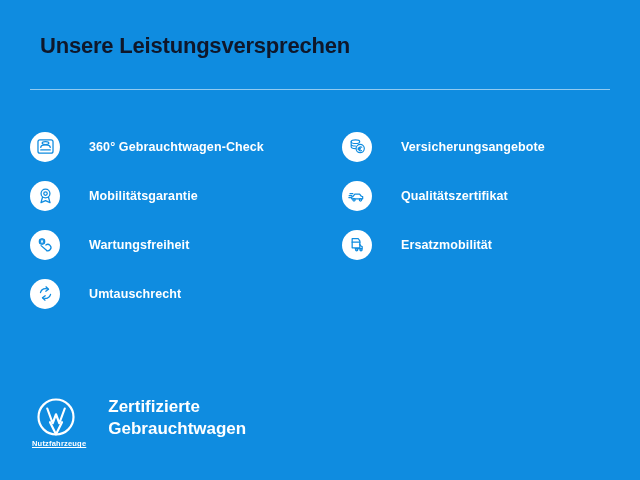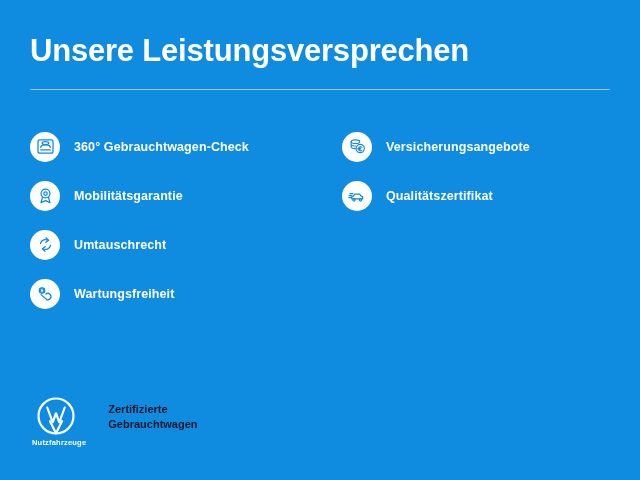--- a/index.html
+++ b/index.html
@@ -15,25 +15,25 @@
   }
   .slide {
     position: relative;
     width: 640px;
     height: 480px;
     background: #0f8ce0;
     box-sizing: border-box;
   }
   .headline {
     position: absolute;
-    left: 30px;
+    left: 40px;
     top: 33px;
-    font-size: 31px;
-    font-weight: bold;
-    color: #ffffff;
+    font-size: 22px;
+    font-weight: bold;
+    color: #0f172a;
     letter-spacing: -0.2px;
     white-space: nowrap;
   }
   .rule {
     position: absolute;
     left: 30px;
     top: 89px;
     width: 580px;
     height: 1px;
     background: rgba(255,255,255,0.55);
@@ -62,21 +62,21 @@
     background: #ffffff;
     flex: 0 0 30px;
     display: flex;
     align-items: center;
     justify-content: center;
   }
   .badge svg {
     display: block;
   }
   .item-label {
-    margin-left: 14px;
+    margin-left: 29px;
     font-size: 12.5px;
     font-weight: bold;
     color: #ffffff;
     white-space: nowrap;
     letter-spacing: 0.1px;
   }
   .footer {
     position: absolute;
     left: 32px;
     top: 396px;
@@ -89,26 +89,27 @@
     text-align: center;
   }
   .vw-logo svg { display: block; margin: 0 auto; }
   .vw-sub {
     margin-top: 2px;
     font-size: 7.5px;
     font-weight: bold;
     color: #ffffff;
     letter-spacing: 0.2px;
     text-align: center;
+    text-decoration: underline;
   }
   .footer-text {
     margin-left: 22px;
-    font-size: 11px;
-    font-weight: bold;
-    color: #0f172a;
+    font-size: 17px;
+    font-weight: bold;
+    color: #ffffff;
     line-height: 1.28;
     white-space: pre-line;
     padding-bottom: 10px;
   }
 </style>
 </head>
 <body>
 
 <div class="slide">
 
@@ -138,42 +139,42 @@
             <circle cx="12" cy="9.5" r="2.2"></circle>
             <path d="M8.2 14.2 6.3 21l5.7-2.6L17.7 21l-1.9-6.8"></path>
           </svg>
         </div>
         <div class="item-label">Mobilitätsgarantie</div>
       </div>
 
 
       <div class="item">
         <div class="badge">
+          <svg width="19" height="19" viewBox="0 0 24 24" fill="none" stroke="#0f8ce0" stroke-width="1.6" stroke-linecap="round" stroke-linejoin="round">
+            <circle cx="7.6" cy="8.2" r="3.4"></circle>
+            <path d="M7.6 4.8v1.6M10.6 6.6l-1.3.9M10.6 9.8l-1.3-.9M7.6 11.6V10M4.6 9.8l1.3-.9M4.6 6.6l1.3.9"></path>
+            <path d="M12.4 12.6c1.6-1.1 3.9-1 5.3.5 1.5 1.6 1.5 4 0 5.6-1.1 1.2-2.8 1.5-4.2 1"></path>
+            <path d="M13.6 19.7 6.4 13.4"></path>
+          </svg>
+        </div>
+        <div class="item-label">Wartungsfreiheit</div>
+      </div>
+
+      <div class="item">
+        <div class="badge">
           <svg width="19" height="19" viewBox="0 0 24 24" fill="none" stroke="#0f8ce0" stroke-width="1.7" stroke-linecap="round" stroke-linejoin="round">
             <path d="M15.6 6.6c-3.9-2-8.9-0.2-9.9 4.1"></path>
             <path d="M12.6 3.6l3.2 3-3.4 2.5"></path>
             <path d="M8.4 17.4c3.9 2 8.9 0.2 9.9-4.1"></path>
             <path d="M11.4 20.4l-3.2-3 3.4-2.5"></path>
           </svg>
         </div>
         <div class="item-label">Umtauschrecht</div>
       </div>
 
-      <div class="item">
-        <div class="badge">
-          <svg width="19" height="19" viewBox="0 0 24 24" fill="none" stroke="#0f8ce0" stroke-width="1.6" stroke-linecap="round" stroke-linejoin="round">
-            <circle cx="7.6" cy="8.2" r="3.4"></circle>
-            <path d="M7.6 4.8v1.6M10.6 6.6l-1.3.9M10.6 9.8l-1.3-.9M7.6 11.6V10M4.6 9.8l1.3-.9M4.6 6.6l1.3.9"></path>
-            <path d="M12.4 12.6c1.6-1.1 3.9-1 5.3.5 1.5 1.6 1.5 4 0 5.6-1.1 1.2-2.8 1.5-4.2 1"></path>
-            <path d="M13.6 19.7 6.4 13.4"></path>
-          </svg>
-        </div>
-        <div class="item-label">Wartungsfreiheit</div>
-      </div>
-
     </div>
 
     <div class="col">
 
       <div class="item">
         <div class="badge">
           <svg width="19" height="19" viewBox="0 0 24 24" fill="none" stroke="#0f8ce0" stroke-width="1.5" stroke-linecap="round" stroke-linejoin="round">
             <ellipse cx="9.4" cy="5.9" rx="5.4" ry="2.3"></ellipse>
             <path d="M4 5.9v3.2c0 1.3 2.4 2.3 5.4 2.3M4 9.1v3.2c0 1.3 2.4 2.3 5.4 2.3"></path>
             <circle cx="15.4" cy="14.6" r="5.2"></circle>
@@ -190,20 +191,32 @@
           <svg width="20" height="20" viewBox="0 0 24 24" fill="none" stroke="#0f8ce0" stroke-width="1.5" stroke-linecap="round" stroke-linejoin="round">
             <path d="M5.6 15.4h13.2v-2.6l-1.6-0.5-2.1-2.6H9.4l-2.4 3-1.4 0.4z"></path>
             <circle cx="8.4" cy="16.6" r="1.4"></circle>
             <circle cx="16.2" cy="16.6" r="1.4"></circle>
             <path d="M2.6 11.6h3.2M3.6 9.2h3.4M2.2 13.9h2.6"></path>
           </svg>
         </div>
         <div class="item-label">Qualitätszertifikat</div>
       </div>
 
+      <div class="item">
+        <div class="badge">
+          <svg width="20" height="20" viewBox="0 0 24 24" fill="none" stroke="#0f8ce0" stroke-width="1.5" stroke-linecap="round" stroke-linejoin="round">
+            <path d="M6.2 4.2h7.2l2 2.8v8.4H6.2z"></path>
+            <path d="M6.2 8.6h9.2"></path>
+            <path d="M9.8 16.4h8.4v-2.6l-1.4-0.4-1.8-2.4"></path>
+            <circle cx="11.6" cy="17.6" r="1.3"></circle>
+            <circle cx="16.8" cy="17.6" r="1.3"></circle>
+          </svg>
+        </div>
+        <div class="item-label">Ersatzmobilität</div>
+      </div>
 
     </div>
   </div>
 
   <div class="footer">
     <div>
       <div class="vw-logo">
         <svg width="40" height="40" viewBox="0 0 48 48" fill="none" stroke="#ffffff" stroke-width="2.6" stroke-linecap="round" stroke-linejoin="round">
           <circle cx="24" cy="24" r="21"></circle>
           <path d="M13.5 13.8 20 31.5l4-10.8 4 10.8 6.5-17.7" fill="none"></path>

